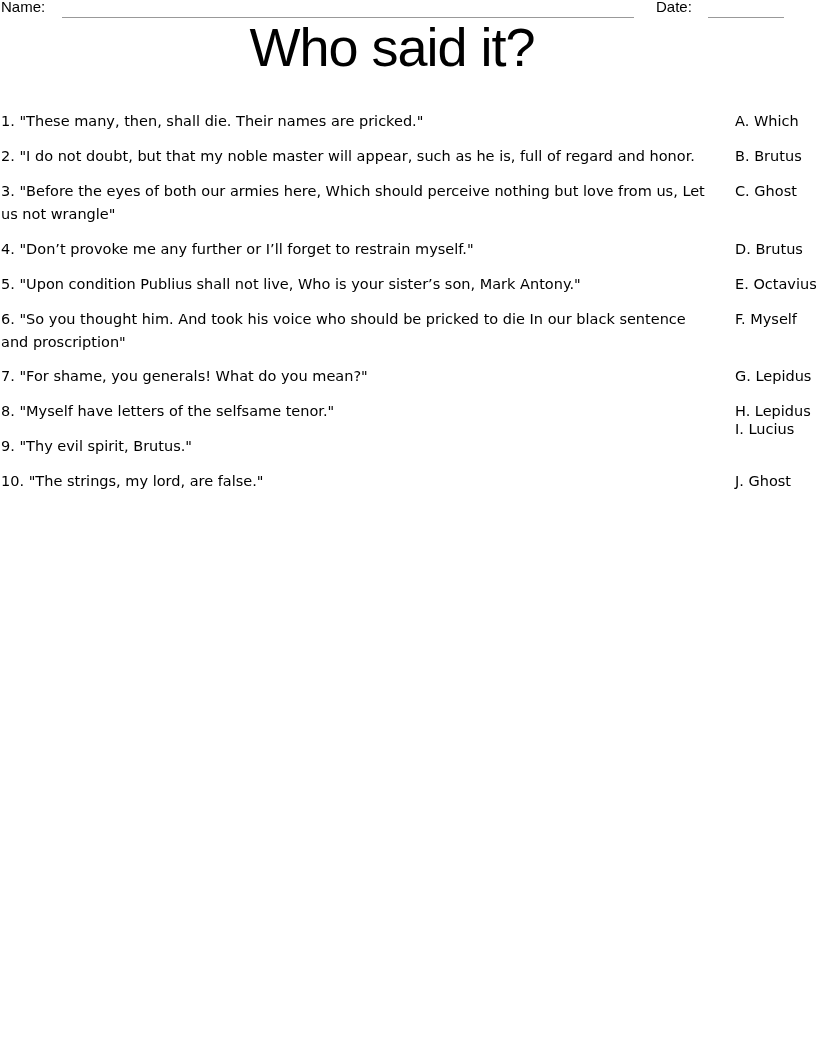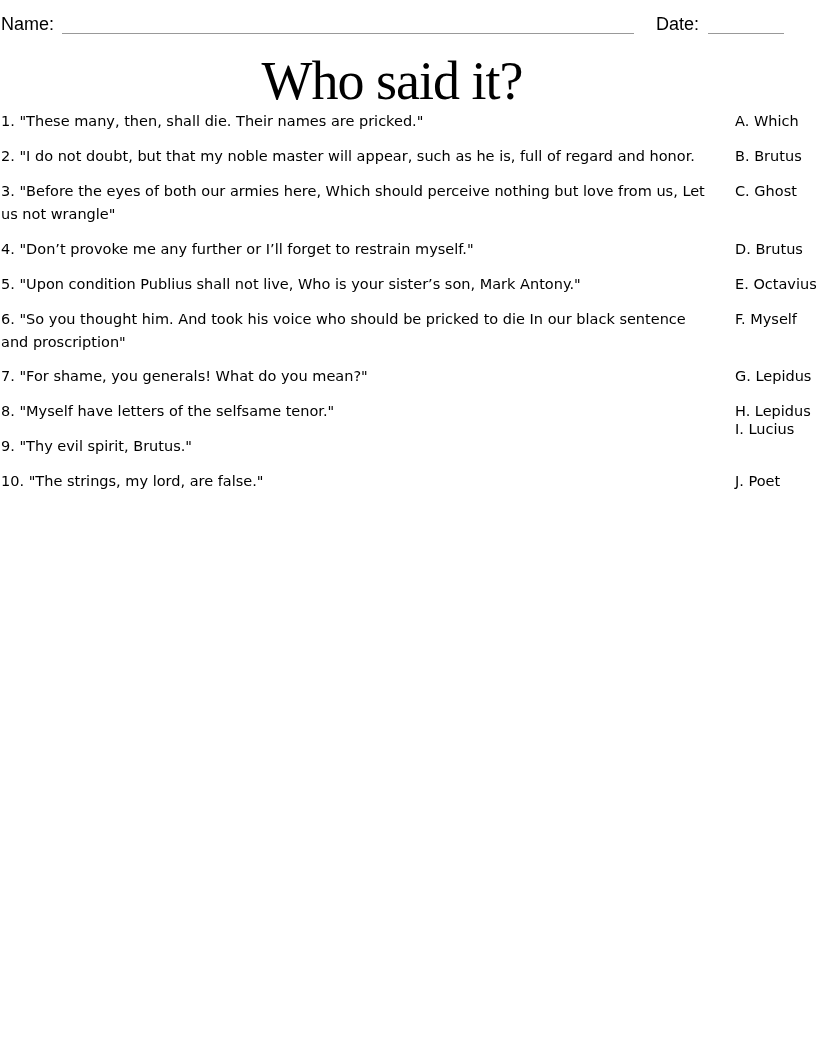--- a/index.html
+++ b/index.html
@@ -1,22 +1,22 @@
 <!DOCTYPE html>
 <html><head>
   <meta charset="utf-8">
   <style>
     html, body { margin: 0; padding: 0; background: #ffffff; }
     body { width: 816px; height: 1056px; position: relative; overflow: hidden; color: #000; }
-    .header-line { position: absolute; top: 16px; left: 0; width: 816px; height: 22px; font-family: "Liberation Sans", sans-serif; font-size: 18px; }
+    .header-line { position: absolute; top: 0; left: 0; width: 816px; height: 22px; font-family: "Liberation Sans", sans-serif; font-size: 15px; }
     .name-label { position: absolute; left: 1px; top: -2px; }
     .name-blank { position: absolute; left: 62px; top: 17px; width: 572px; border-bottom: 1px solid #999; }
     .date-label { position: absolute; left: 656px; top: -2px; }
     .date-blank { position: absolute; left: 708px; top: 17px; width: 76px; border-bottom: 1px solid #999; }
-    .title { position: absolute; top: 46px; left: 0; width: 784px; text-align: center; font-family: Liberation Serif, serif; font-size: 54px; line-height: 70px; letter-spacing: -1px; }
+    .title { position: absolute; top: 12px; left: 0; width: 784px; text-align: center; font-family: Liberation Sans, sans-serif; font-size: 54px; line-height: 70px; letter-spacing: -1px; }
     .questions { position: absolute; top: 110px; left: 0; width: 720px; font-family: "DejaVu Sans", sans-serif; font-size: 14.5px; }
     .q { position: absolute; left: 1px; width: 710px; line-height: 22.5px; }
     .answers { position: absolute; top: 110px; left: 735px; width: 81px; font-family: "DejaVu Sans", sans-serif; font-size: 14.5px; }
     .a { position: absolute; left: 0; white-space: nowrap; line-height: 22.5px; }
   </style>
 </head>
 <body>
 
 <div class="header-line">
   <span class="name-label">Name:</span>
@@ -43,14 +43,14 @@
 <div class="answers">
   <div class="a" style="top:0px">A. Which</div>
   <div class="a" style="top:35px">B. Brutus</div>
   <div class="a" style="top:70px">C. Ghost</div>
   <div class="a" style="top:128px">D. Brutus</div>
   <div class="a" style="top:163px">E. Octavius</div>
   <div class="a" style="top:198px">F. Myself</div>
   <div class="a" style="top:255px">G. Lepidus</div>
   <div class="a" style="top:290px">H. Lepidus</div>
   <div class="a" style="top:308px">I. Lucius</div>
-  <div class="a" style="top:360px">J. Poet</div>
+  <div class="a" style="top:360px">J. Ghost</div>
 </div>
 
 </body></html>

